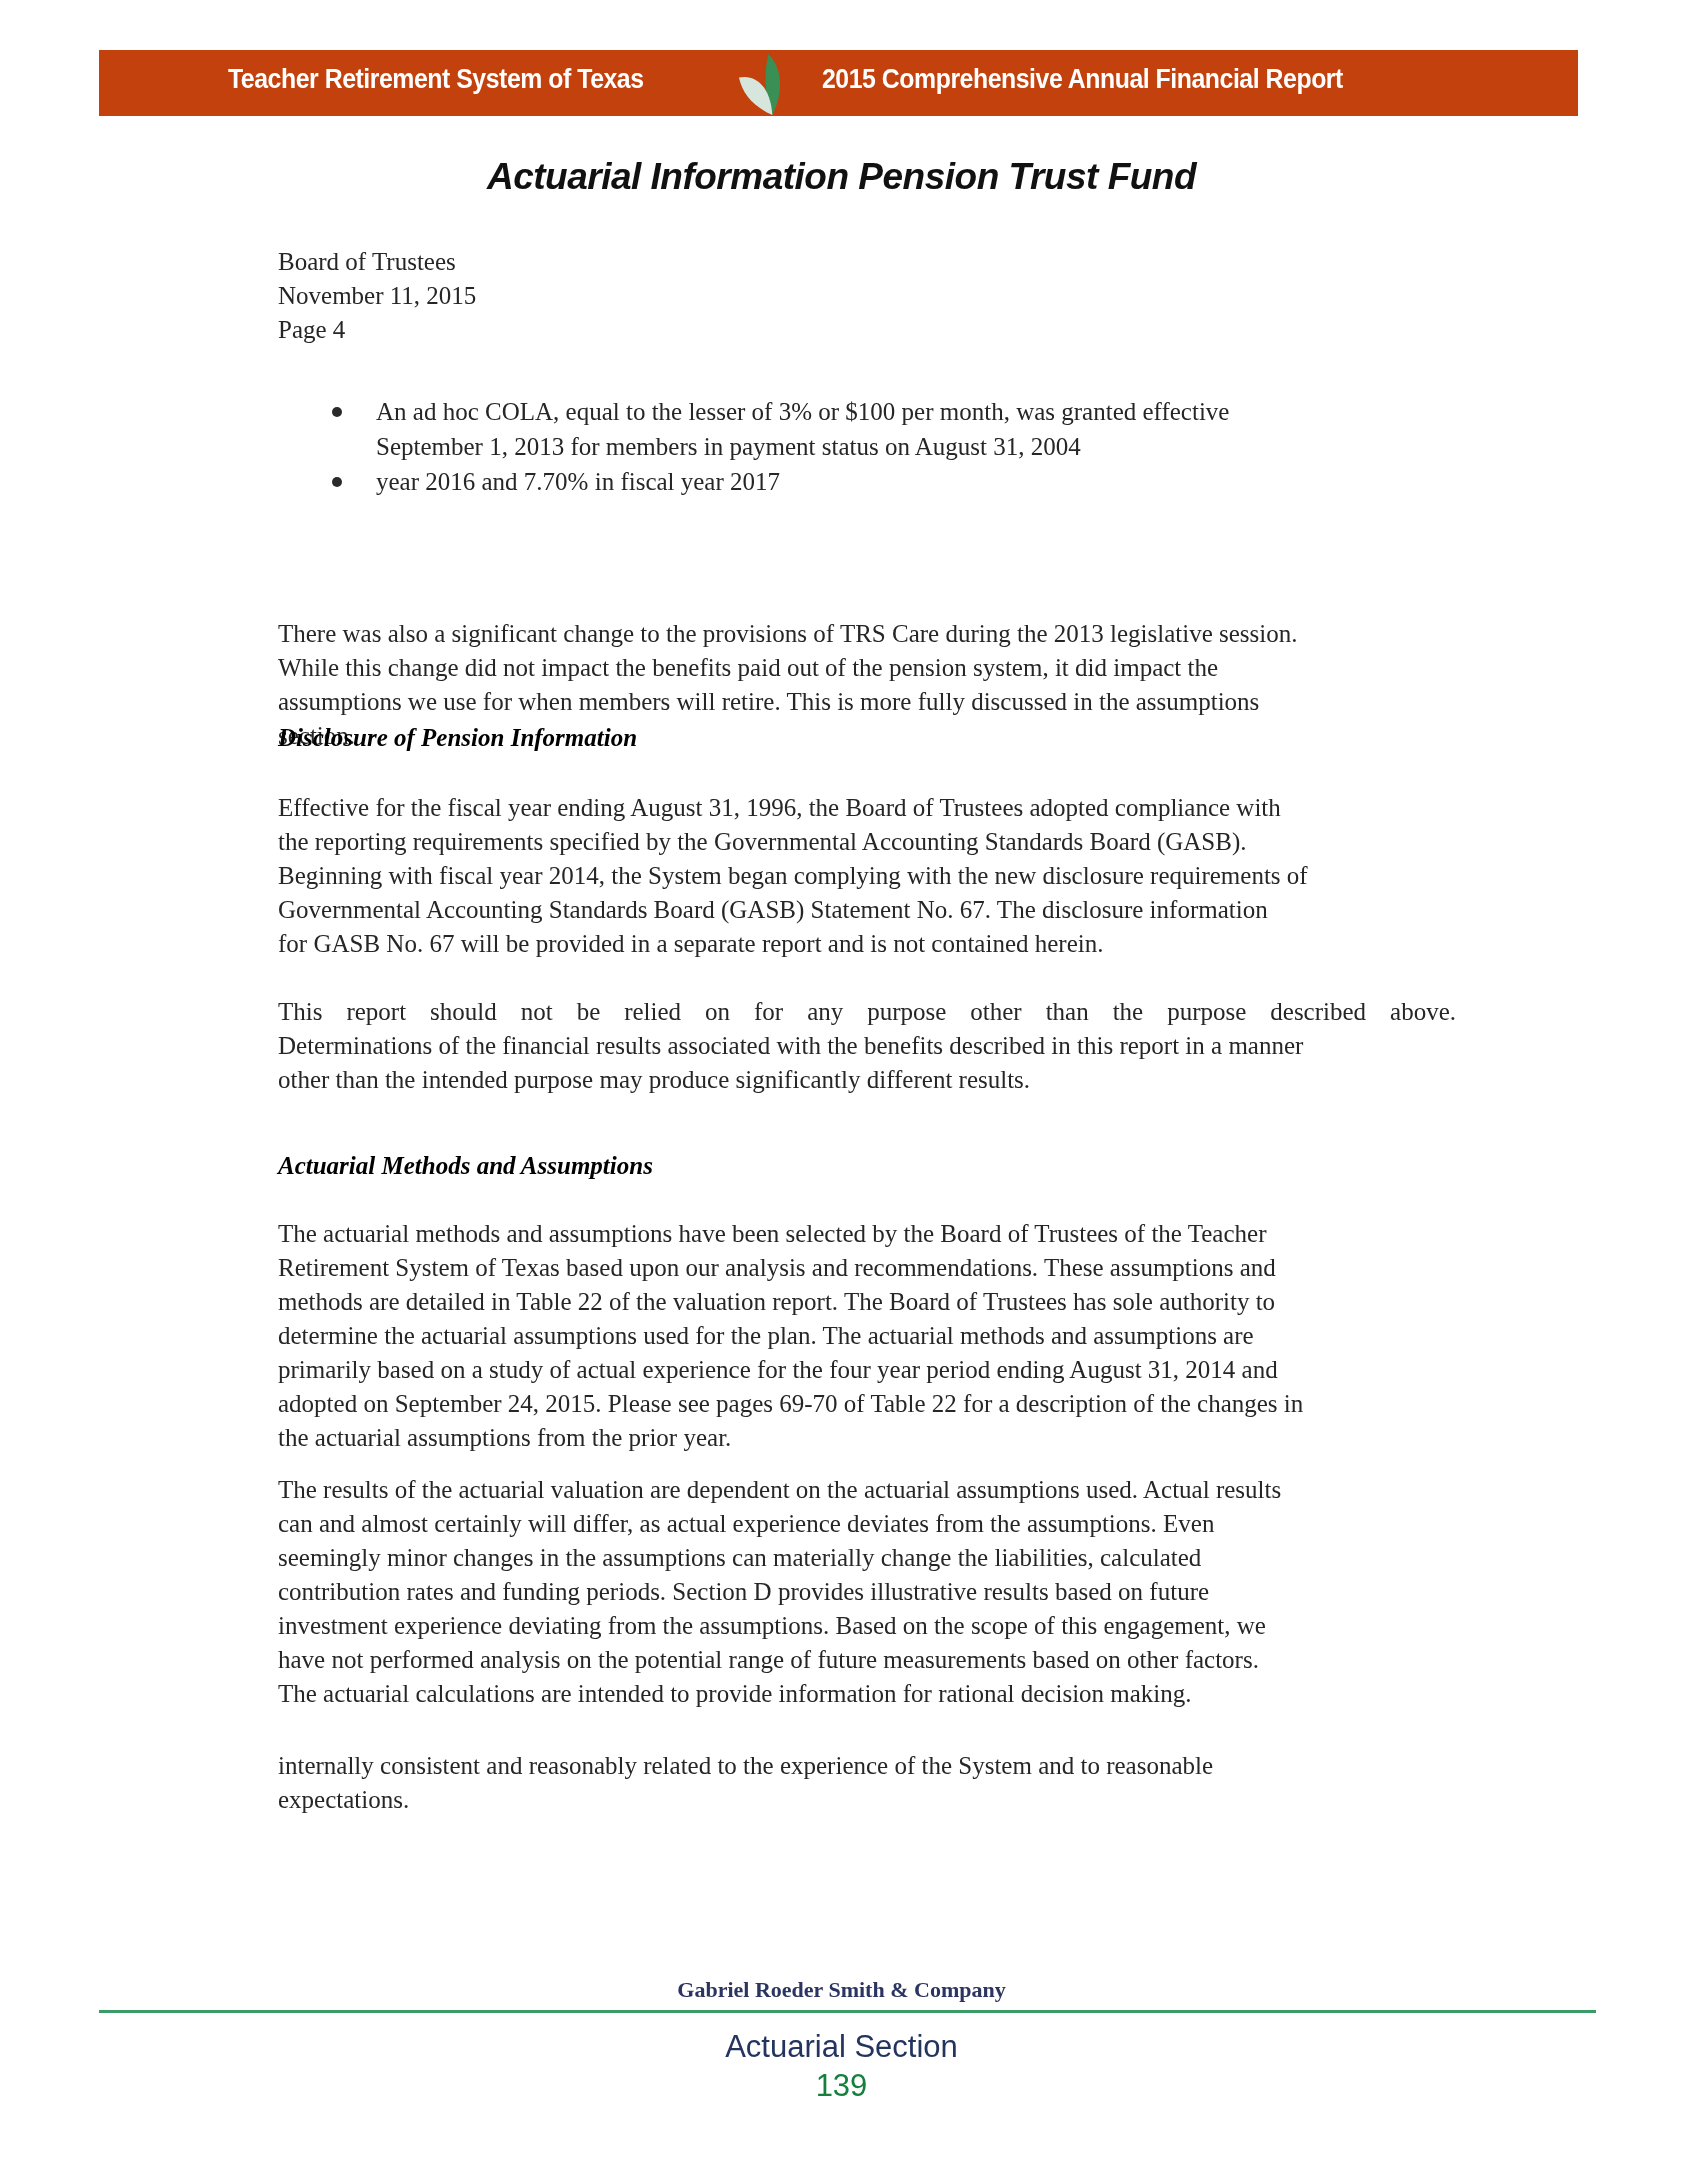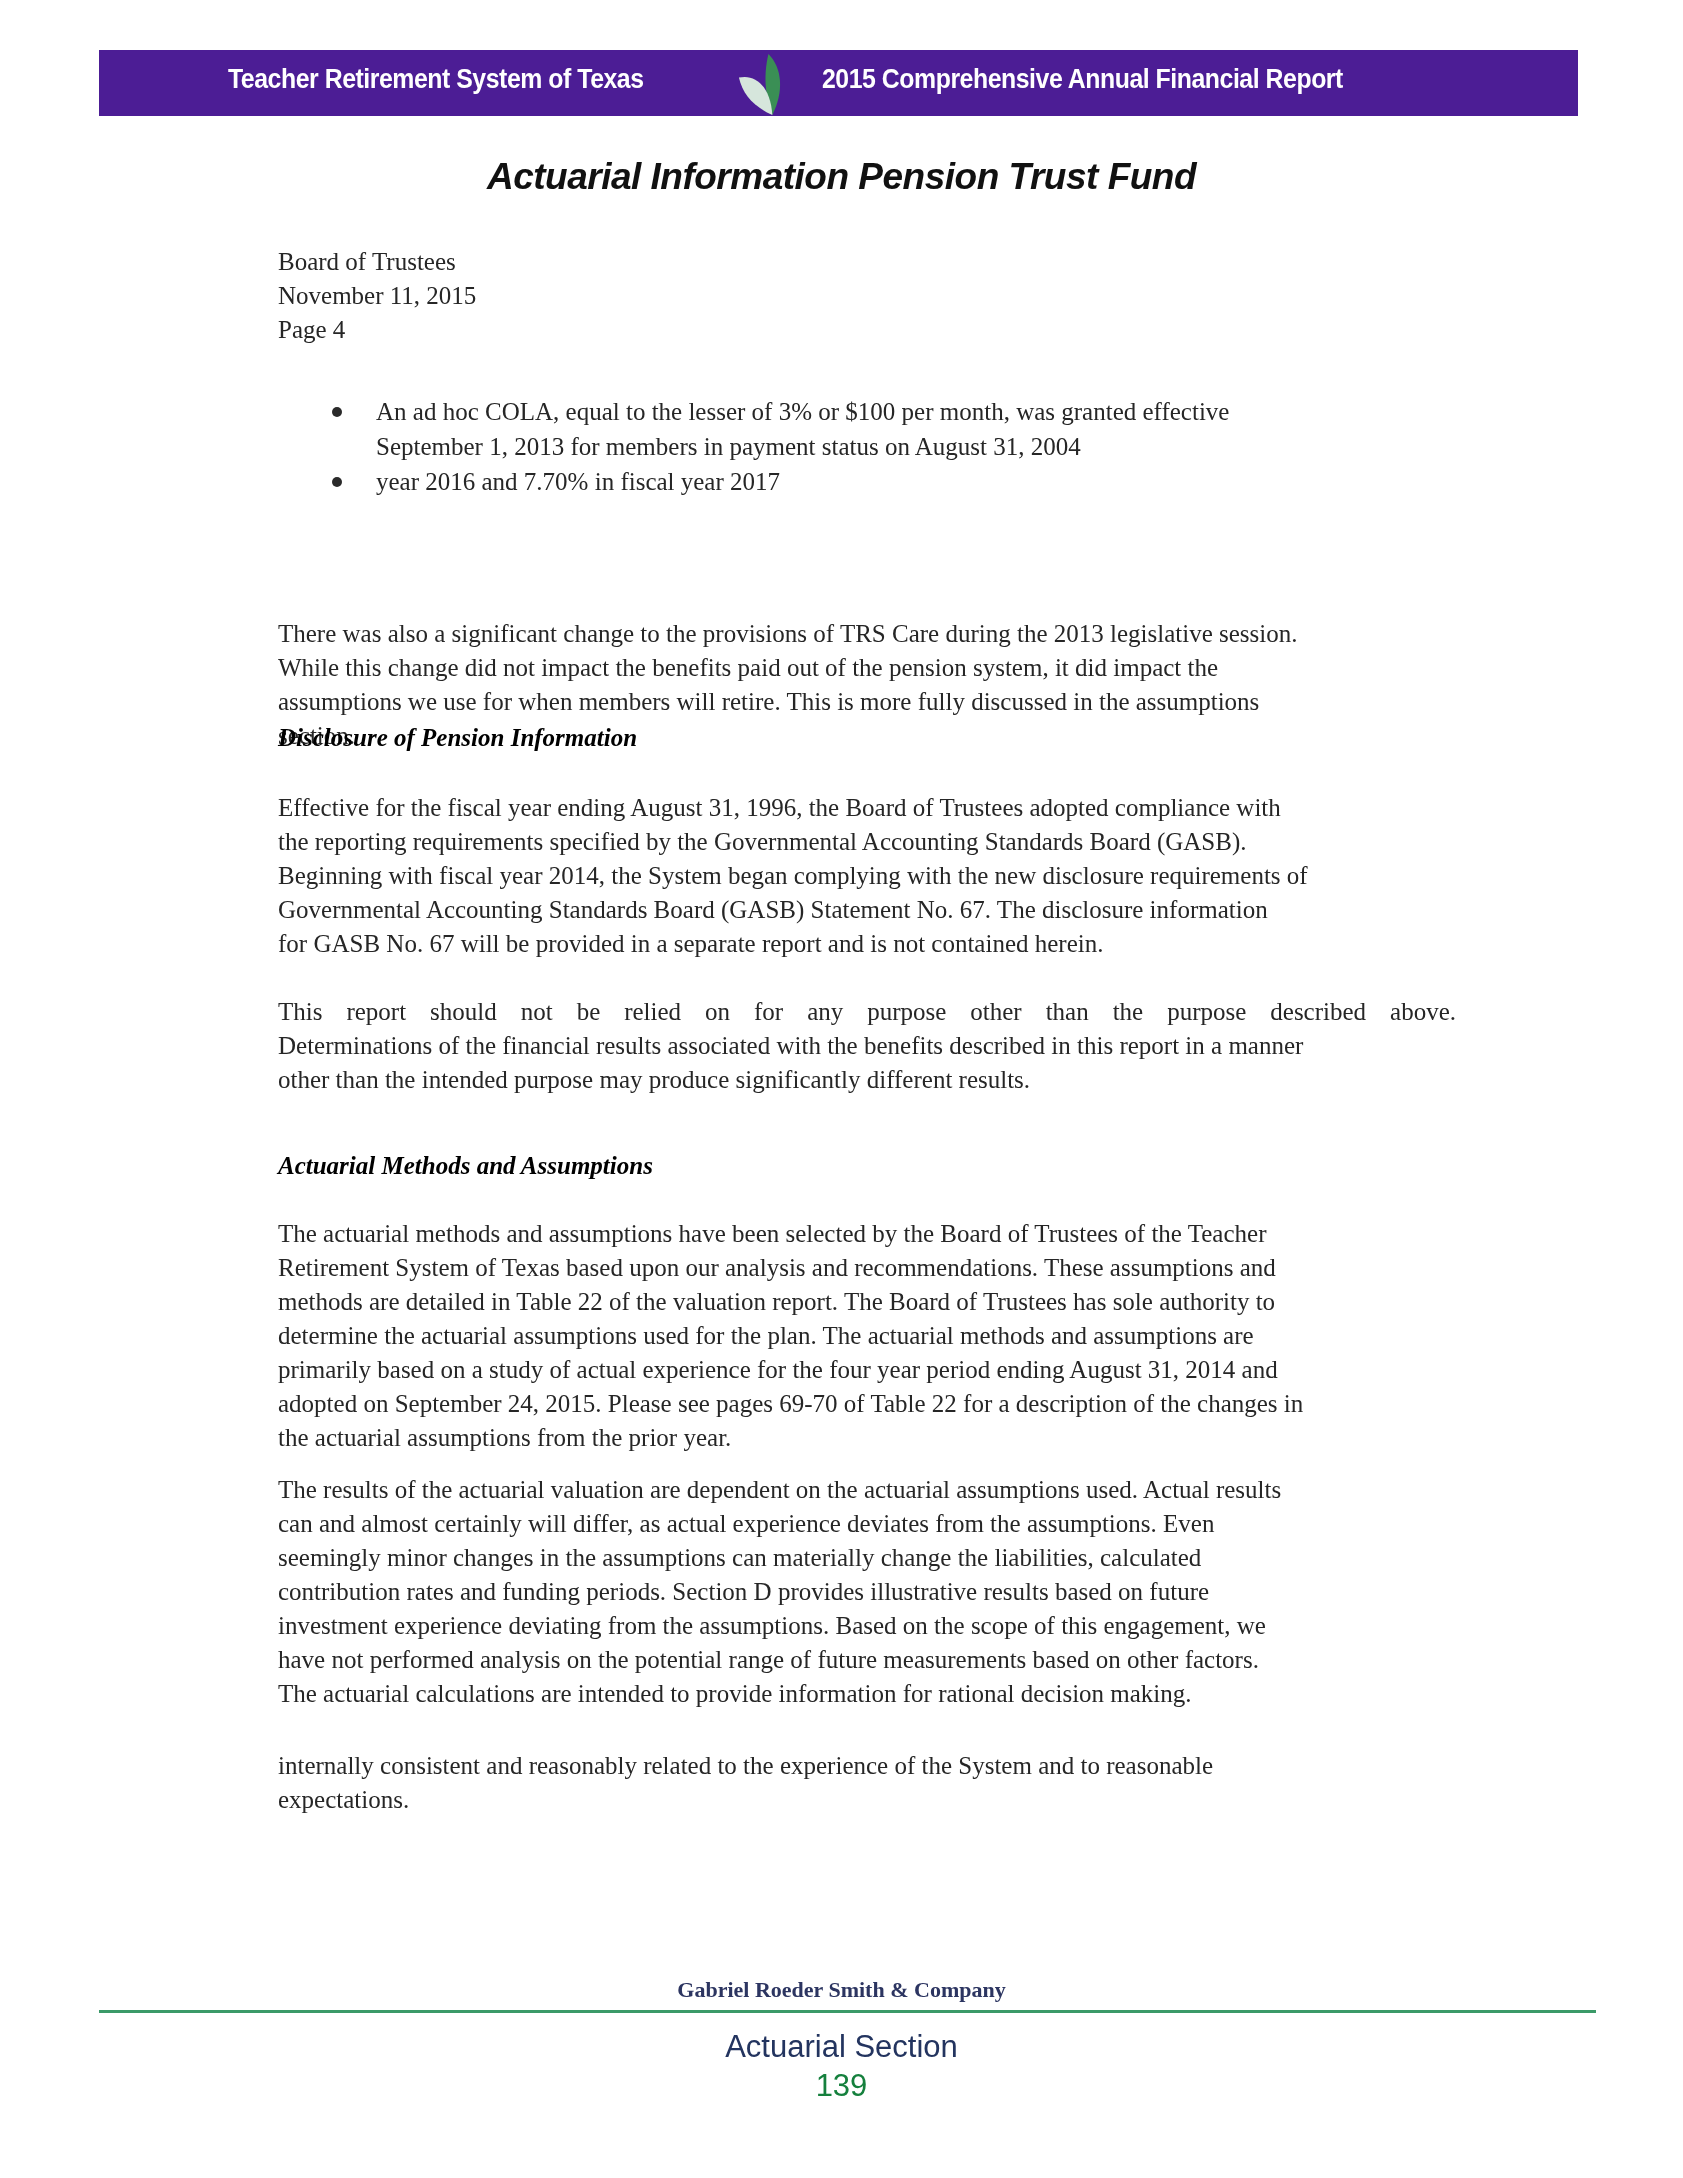--- a/index.html
+++ b/index.html
@@ -14,21 +14,21 @@
       overflow: hidden;
       font-family: "Liberation Serif", "DejaVu Serif", serif;
       color: #222222;
     }
     .banner {
       position: absolute;
       left: 99px;
       top: 50px;
       width: 1479px;
       height: 66px;
-      background: #4c1d95;
+      background: #c2410c;
       display: flex;
       align-items: center;
       justify-content: center;
     }
     .banner-text {
       font-family: "Liberation Sans", "DejaVu Sans", sans-serif;
       font-weight: bold;
       color: #ffffff;
       font-size: 27px;
       letter-spacing: -0.5px;

